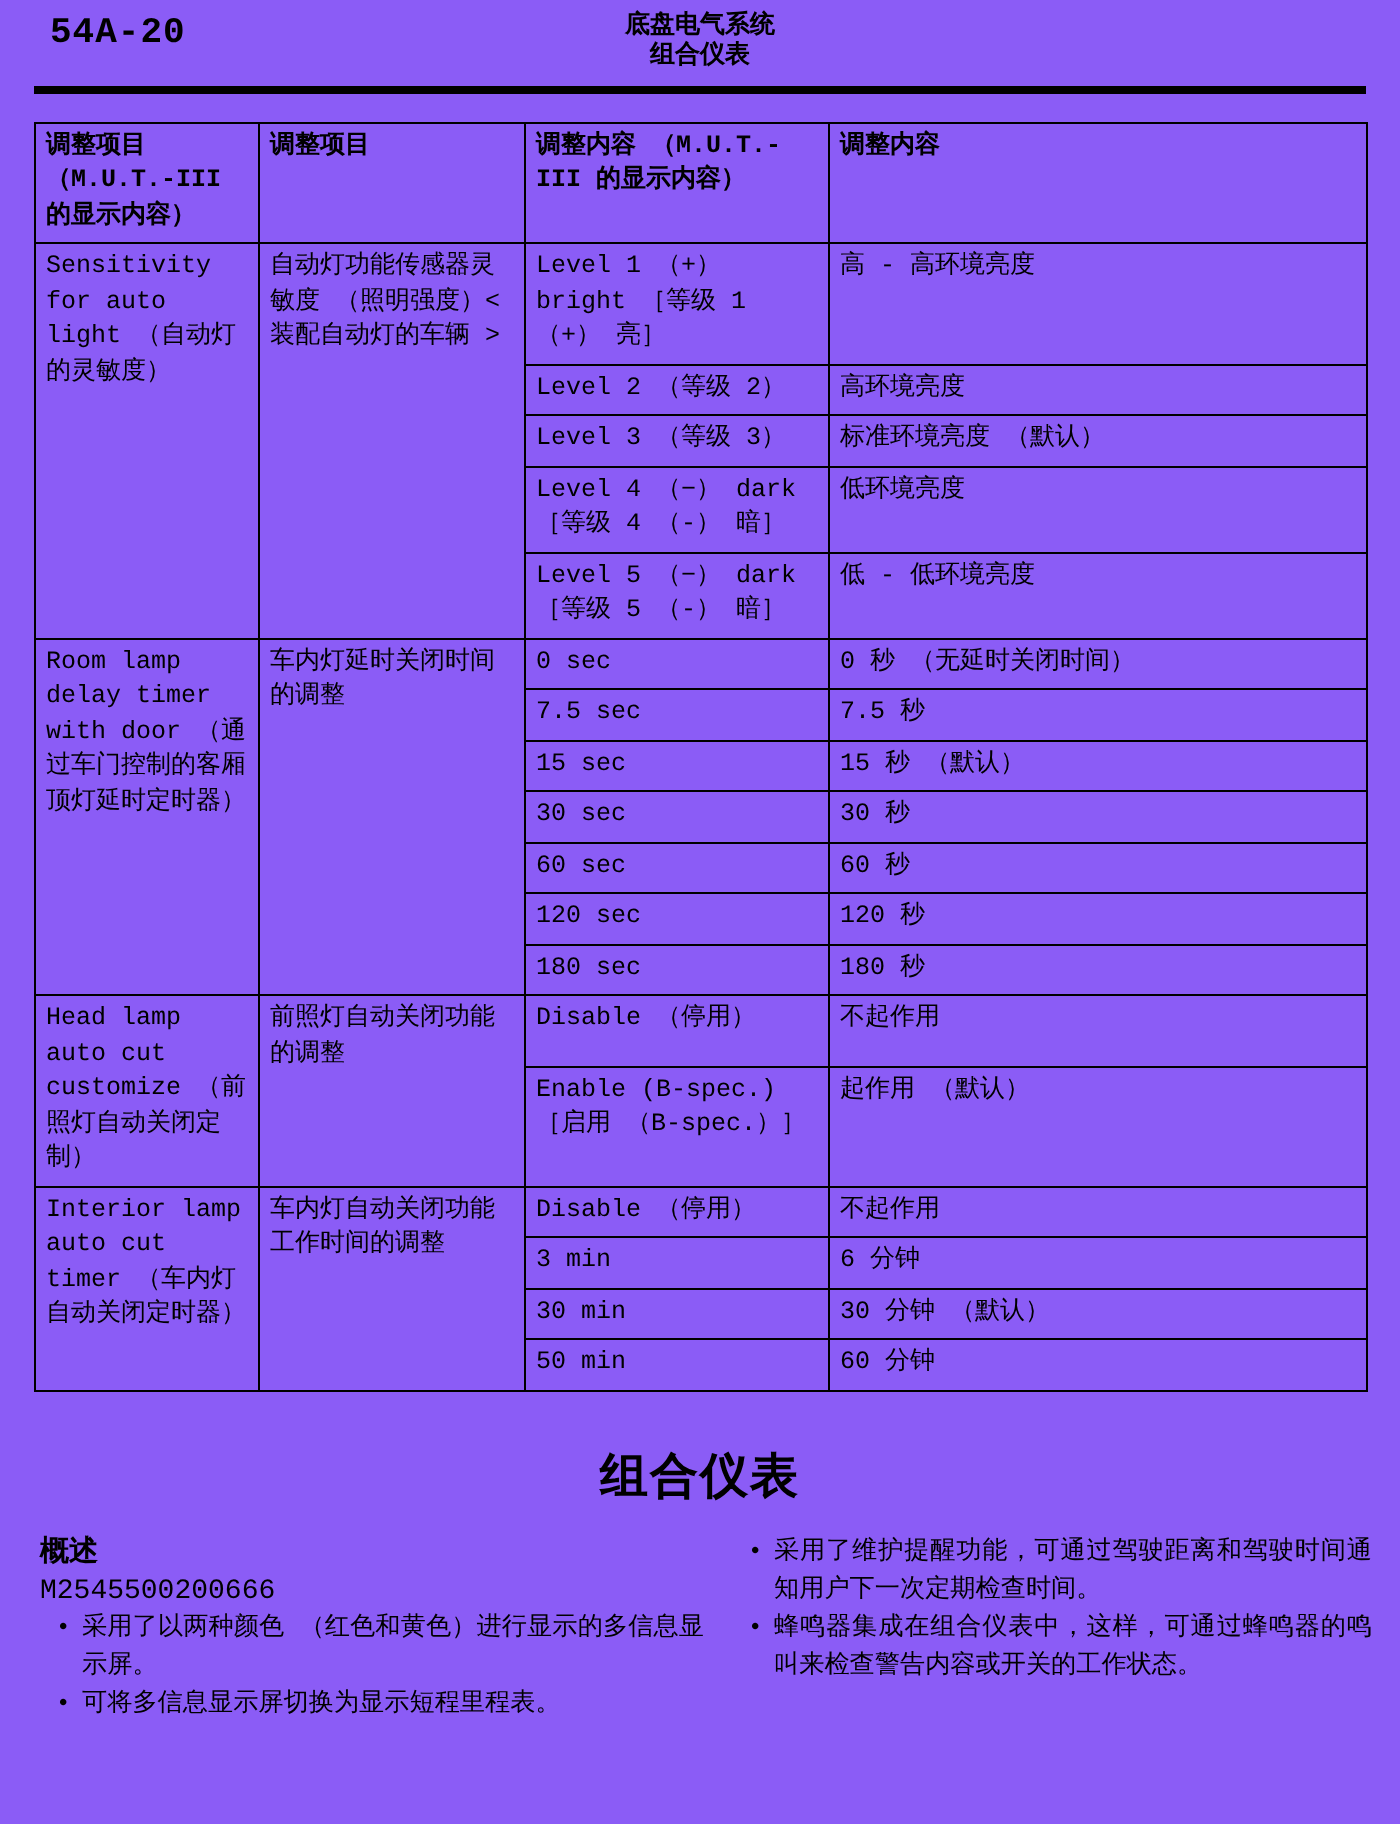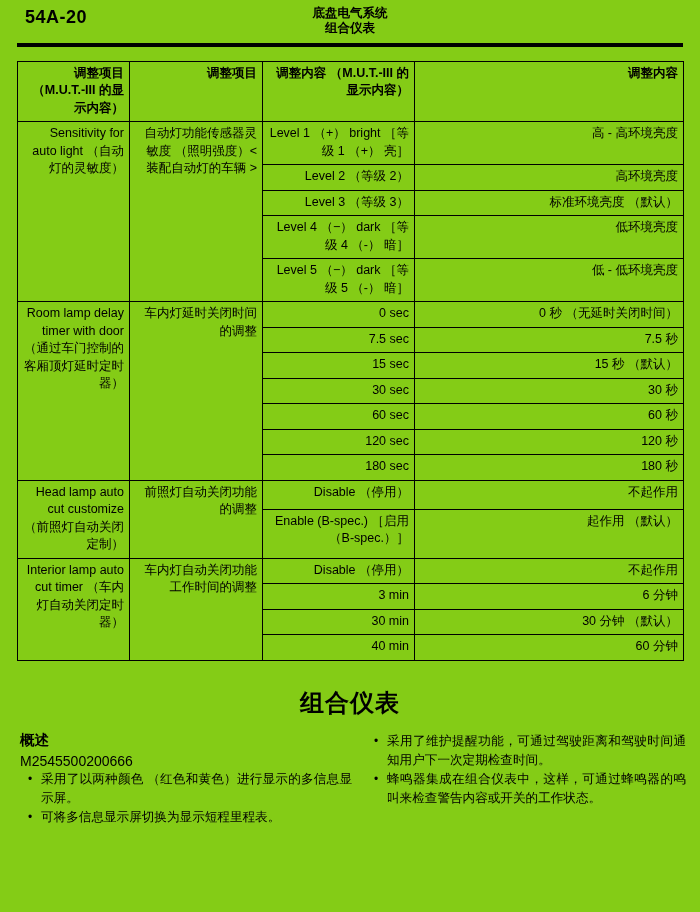--- a/index.html
+++ b/index.html
@@ -1,22 +1,22 @@
 <!DOCTYPE html>
 <html><head>
 <meta charset="utf-8">
 <style>
   * { box-sizing: border-box; }
   html, body { margin: 0; padding: 0; background: #ffffff; }
   .page {
     width: 700px;
     height: 912px;
-    background: #84cc16;
+    background: #8b5cf6;
     color: #000000;
-    font-family: Liberation Sans, sans-serif;
+    font-family: Liberation Mono, monospace;
     position: relative;
     overflow: hidden;
   }
 
   
   .running-header { position: relative; height: 42px; }
   .page-number {
     position: absolute; left: 25px; top: 7px;
     font-size: 18px; font-weight: 700; letter-spacing: 0.5px;
   }
@@ -35,21 +35,21 @@
     width: 666px;
     border-collapse: collapse;
     table-layout: fixed;
   }
   .adjust-table th, .adjust-table td {
     border: 1px solid #000;
     padding: 3px 5px 4px 5px;
     font-size: 12.5px;
     line-height: 17.5px;
     vertical-align: top;
-    text-align: right;
+    text-align: left;
     font-weight: 400;
     word-break: break-word;
   }
   .adjust-table th {
     font-weight: 700;
     height: 55px;
   }
   .adjust-table td.c3, .adjust-table td.c4 { height: 24px; }
   .col-w1 { width: 112px; }
   .col-w2 { width: 133px; }
@@ -211,21 +211,21 @@
       </tr>
       <tr>
         <td class="c3">3 min</td>
         <td class="c4">6 分钟</td>
       </tr>
       <tr>
         <td class="c3">30 min</td>
         <td class="c4">30 分钟 （默认）</td>
       </tr>
       <tr>
-        <td class="c3">40 min</td>
+        <td class="c3">50 min</td>
         <td class="c4">60 分钟</td>
       </tr>
     </tbody>
   </table>
 
   <h1 class="section-title">组合仪表</h1>
 
   <div class="columns">
     <div class="col-left">
       <h2 class="overview-heading">概述</h2>

